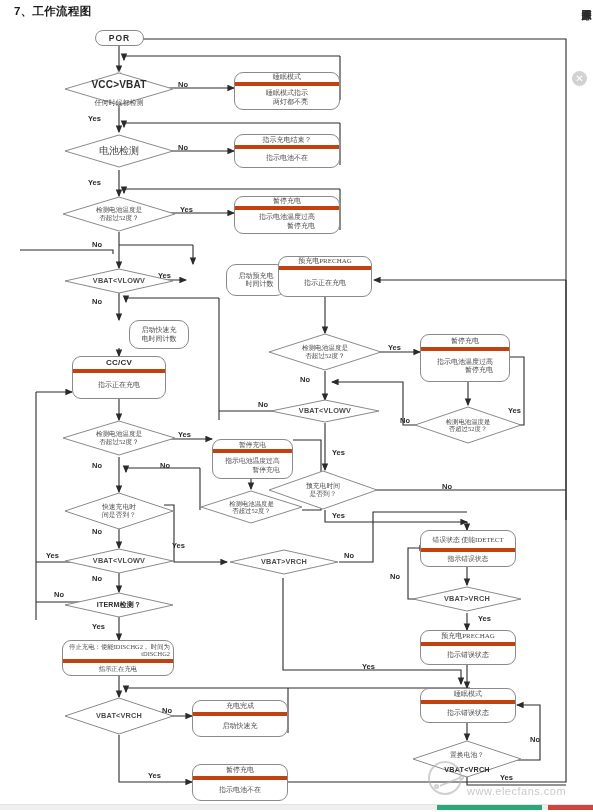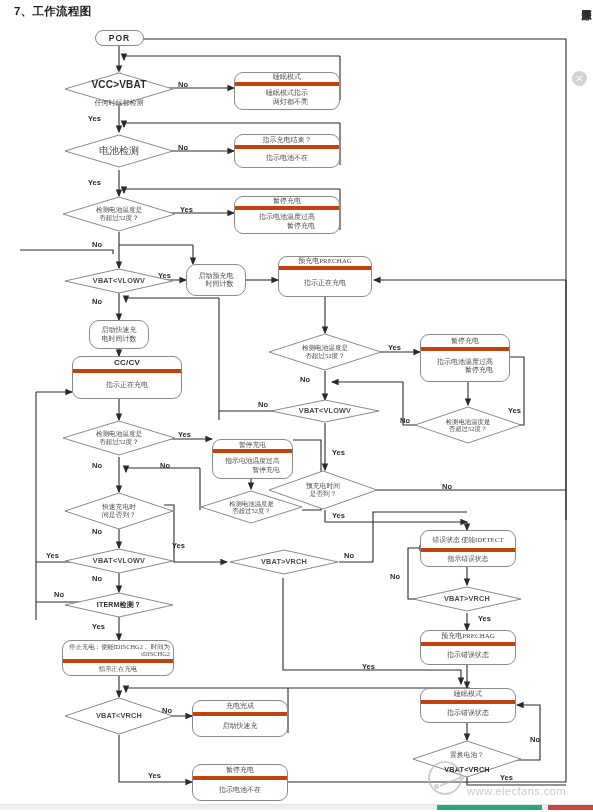--- a/index.html
+++ b/index.html
@@ -71,20 +71,21 @@
     letter-spacing: 1px;
   }
   .simple {
     border: 1px solid #8a8a8a;
     border-radius: 10px;
     background: #fff;
     display: flex; align-items: center; justify-content: center;
     line-height: 1.2;
     white-space: pre-line;
     padding: 8px;
+    margin-left: 40px;
   }
   
   .dia { position: absolute; }
   .dia .shape {
     position: absolute;
     left: 50%; top: 50%;
     border: 1px solid #8a8a8a;
     background: #fff;
     transform: translate(-50%,-50%) rotate(45deg);
   }
@@ -384,21 +385,21 @@
 时间计数</div>
 
   <div class="node proc" style="left:278px; top:256px; width:94px; height:41px; font-size:7px;">
     <div class="hd" style="height:13px;">预充电PRECHAG</div>
     <div class="bd">指示正在充电</div>
   </div>
 
   <div class="node simple" style="left:89px; top:320px; width:60px; height:29px; font-size:7px;">启动快速充
 电时间计数</div>
 
-  <div class="node proc" style="left:72px; top:356px; width:110px; height:43px; font-size:7px;">
+  <div class="node proc" style="left:72px; top:356px; width:94px; height:43px; font-size:7px;">
     <div class="hd" style="height:16px;">
         <span class="mono" style="font-size:8px;">CC/CV</span>
       </div>
     <div class="bd">指示正在充电</div>
   </div>
 
   <div class="dia" style="left:62px; top:420px; width:114px; height:36px;">
     <svg width="114" height="36" style="position:absolute;left:0;top:0;">
       <polygon points="57,1 113,18 57,35 1,18" fill="#fff" stroke="#8a8a8a" stroke-width="1"></polygon>
     </svg>

